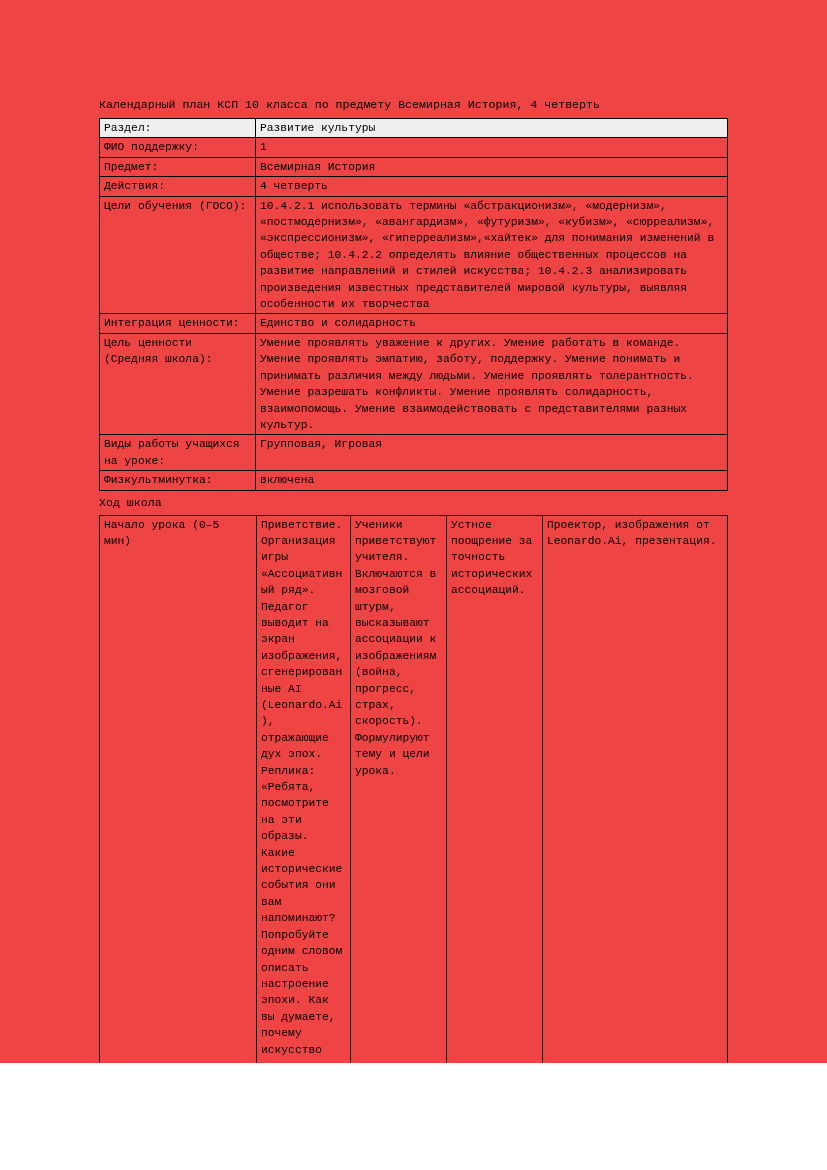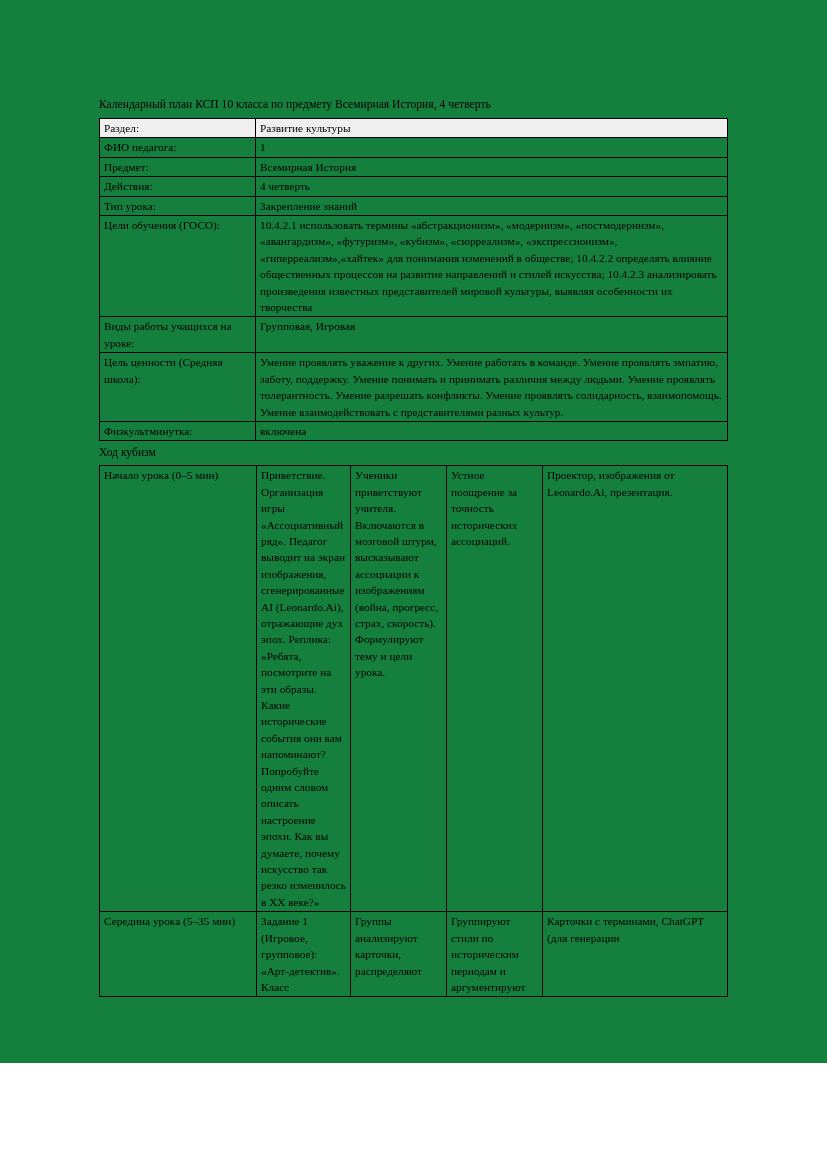--- a/index.html
+++ b/index.html
@@ -11,22 +11,23 @@
     width: 827px;
     height: 1170px;
     font-family: "Liberation Serif", "DejaVu Serif", serif;
     color: #000000;
     overflow: hidden;
   }
   .page {
     position: relative;
     width: 827px;
     height: 1170px;
-    background: #15803d;
+    background: #ef4444;
     box-sizing: border-box;
+    font-family: Liberation Mono, monospace;
   }
   .content {
     position: absolute;
     left: 99px;
     top: 97px;
     width: 628px;
   }
   .doc-title {
     font-size: 11.6px;
     line-height: 15px;
@@ -89,55 +90,55 @@
       <colgroup>
         <col class="c-label">
         <col class="c-value">
       </colgroup>
       <tbody>
           <tr class="shaded">
             <td>Раздел:</td>
             <td>Развитие культуры</td>
           </tr>
           <tr>
-            <td>ФИО педагога:</td>
+            <td>ФИО поддержку:</td>
             <td>1</td>
           </tr>
           <tr>
             <td>Предмет:</td>
             <td>Всемирная История</td>
           </tr>
           <tr>
             <td>Действия:</td>
             <td>4 четверть</td>
           </tr>
           <tr>
-            <td>Тип урока:</td>
-            <td>Закрепление знаний</td>
-          </tr>
-          <tr>
             <td>Цели обучения (ГОСО):</td>
             <td>10.4.2.1 использовать термины «абстракционизм», «модернизм», «постмодернизм», «авангардизм», «футуризм», «кубизм», «сюрреализм», «экспрессионизм», «гиперреализм»,«хайтек» для понимания изменений в обществе; 10.4.2.2 определять влияние общественных процессов на развитие направлений и стилей искусства; 10.4.2.3 анализировать произведения известных представителей мировой культуры, выявляя особенности их творчества</td>
           </tr>
           <tr>
-            <td>Виды работы учащихся на уроке:</td>
-            <td>Групповая, Игровая</td>
+            <td>Интеграция ценности:</td>
+            <td>Единство и солидарность</td>
           </tr>
           <tr>
             <td>Цель ценности (Средняя школа):</td>
             <td>Умение проявлять уважение к других. Умение работать в команде. Умение проявлять эмпатию, заботу, поддержку. Умение понимать и принимать различия между людьми. Умение проявлять толерантность. Умение разрешать конфликты. Умение проявлять солидарность, взаимопомощь. Умение взаимодействовать с представителями разных культур.</td>
+          </tr>
+          <tr>
+            <td>Виды работы учащихся на уроке:</td>
+            <td>Групповая, Игровая</td>
           </tr>
           <tr>
             <td>Физкультминутка:</td>
             <td>включена</td>
           </tr>
         </tbody>
     </table>
 
-    <div class="section-label">Ход кубизм</div>
+    <div class="section-label">Ход школа</div>
 
     <table class="doc-table" id="flow-table">
       <colgroup>
         <col class="f1">
         <col class="f2">
         <col class="f3">
         <col class="f4">
         <col class="f5">
       </colgroup>
       <tbody>

